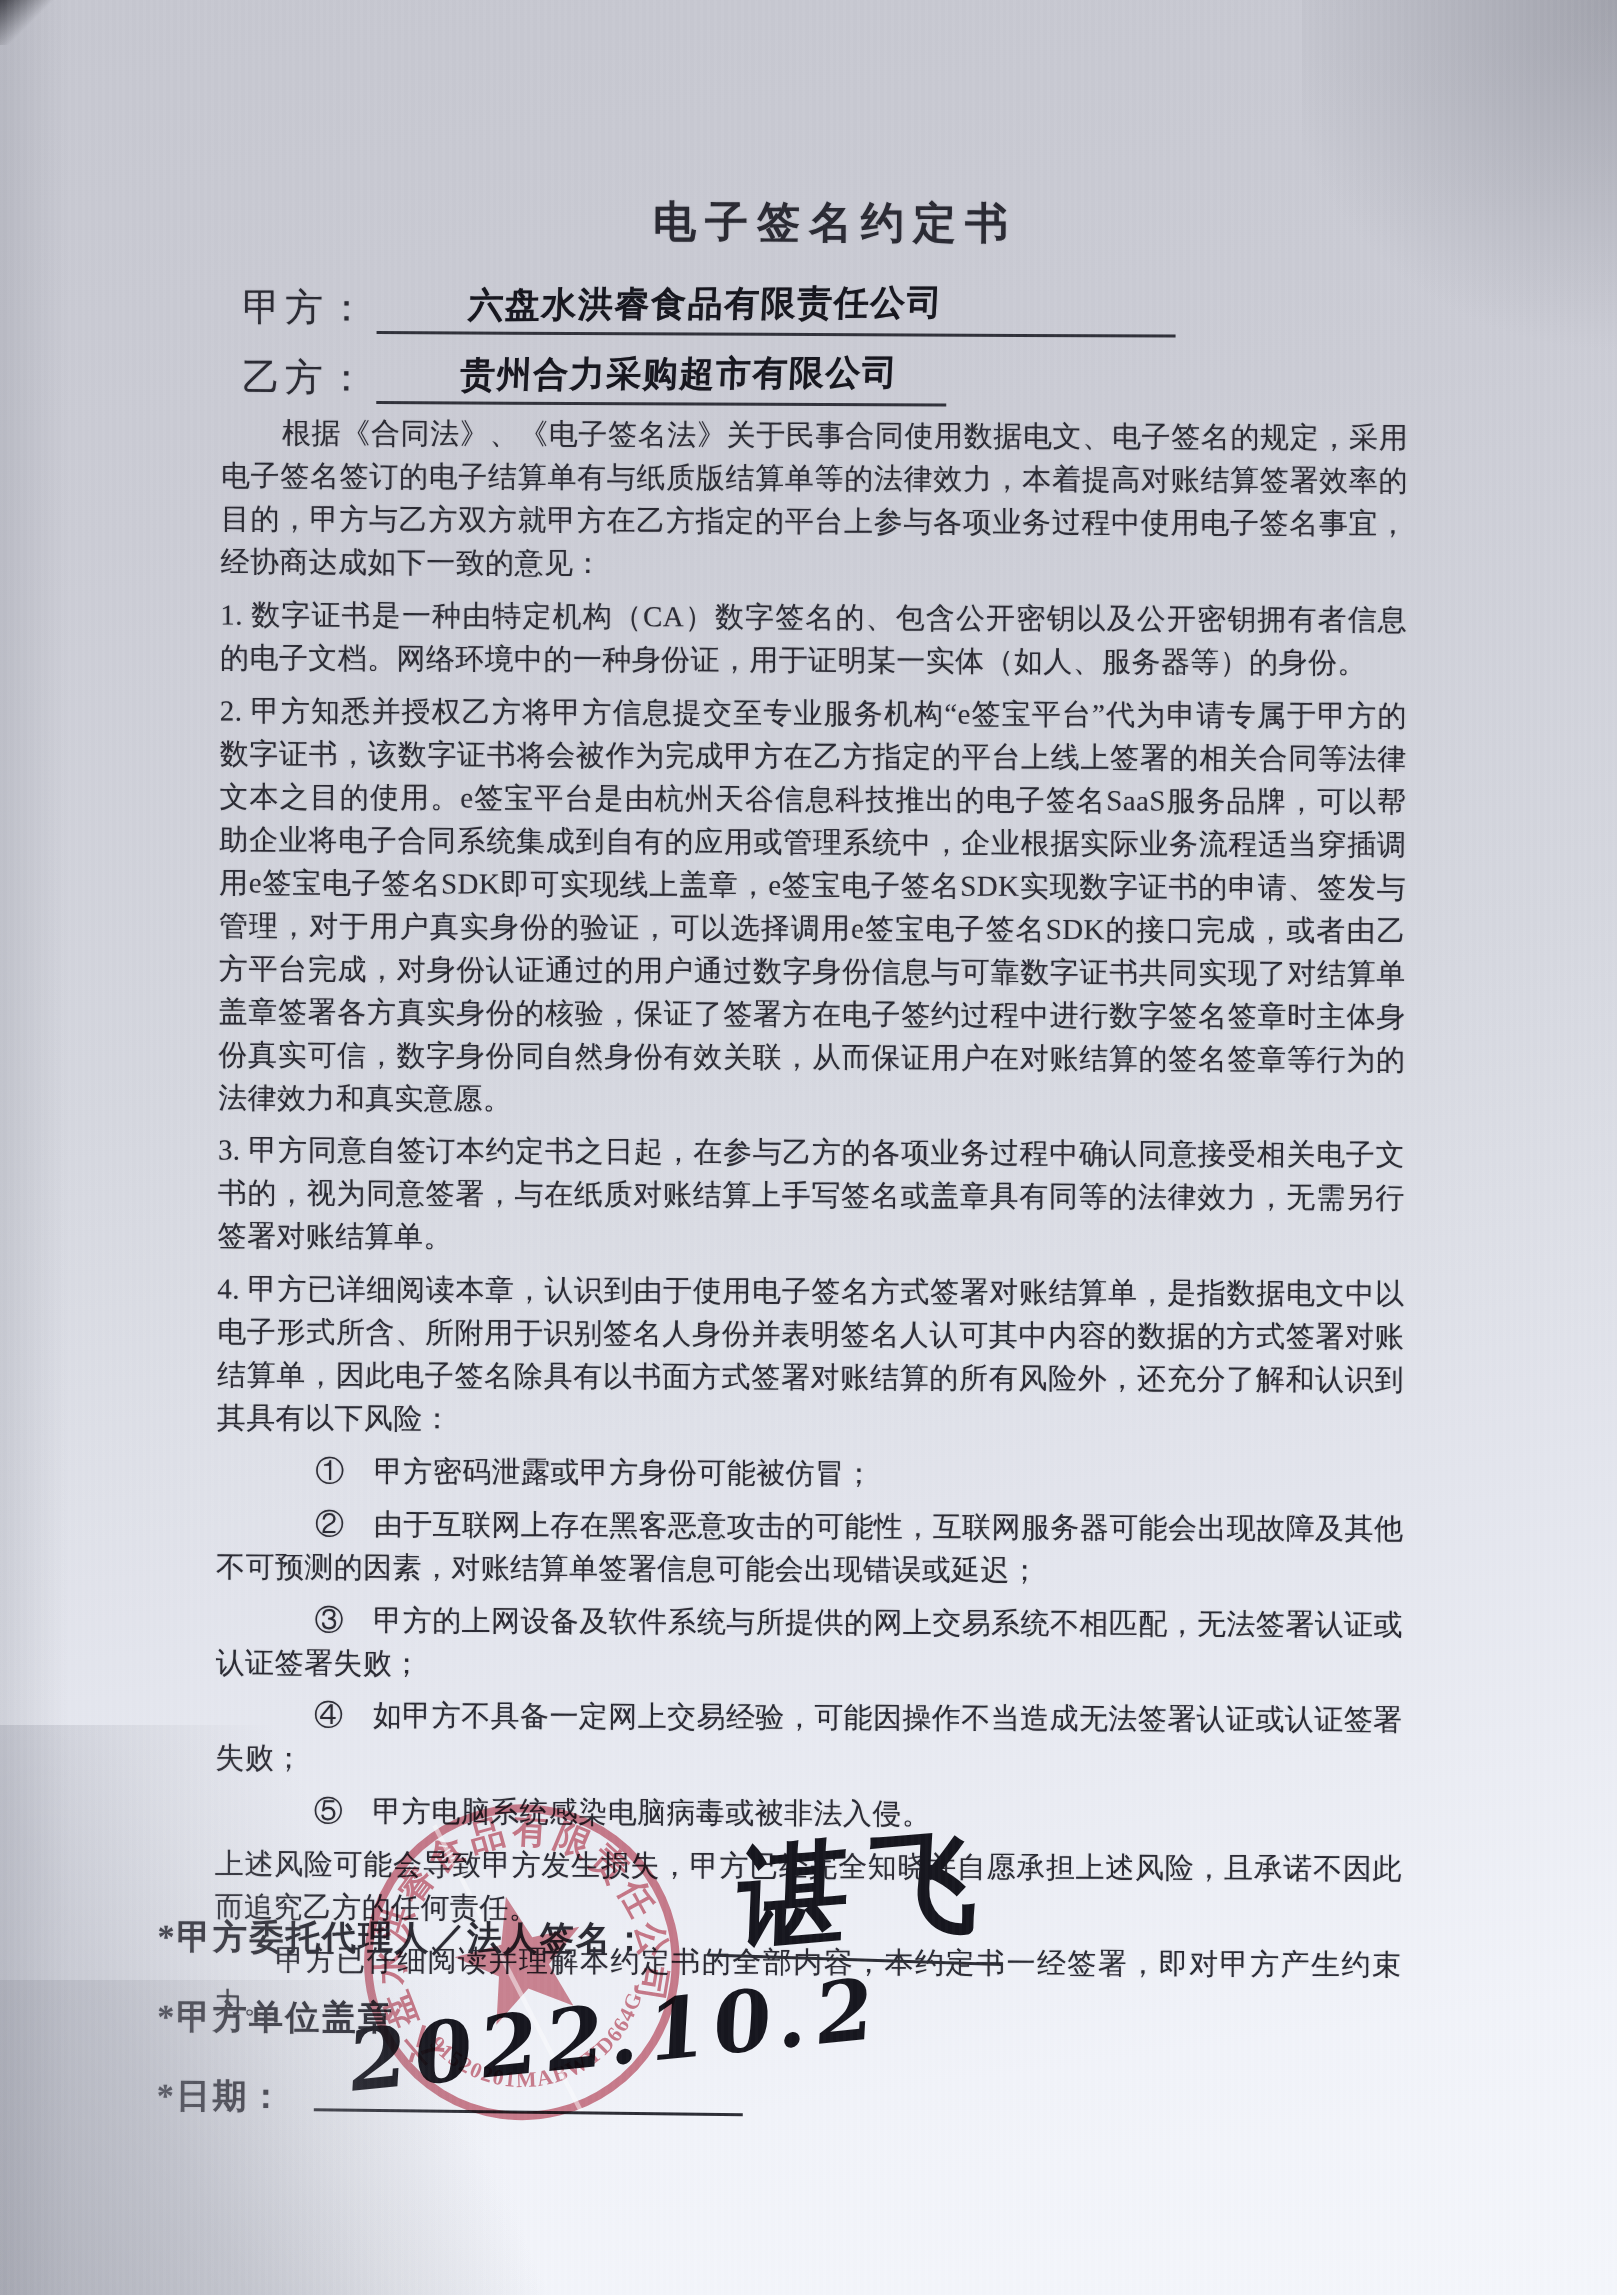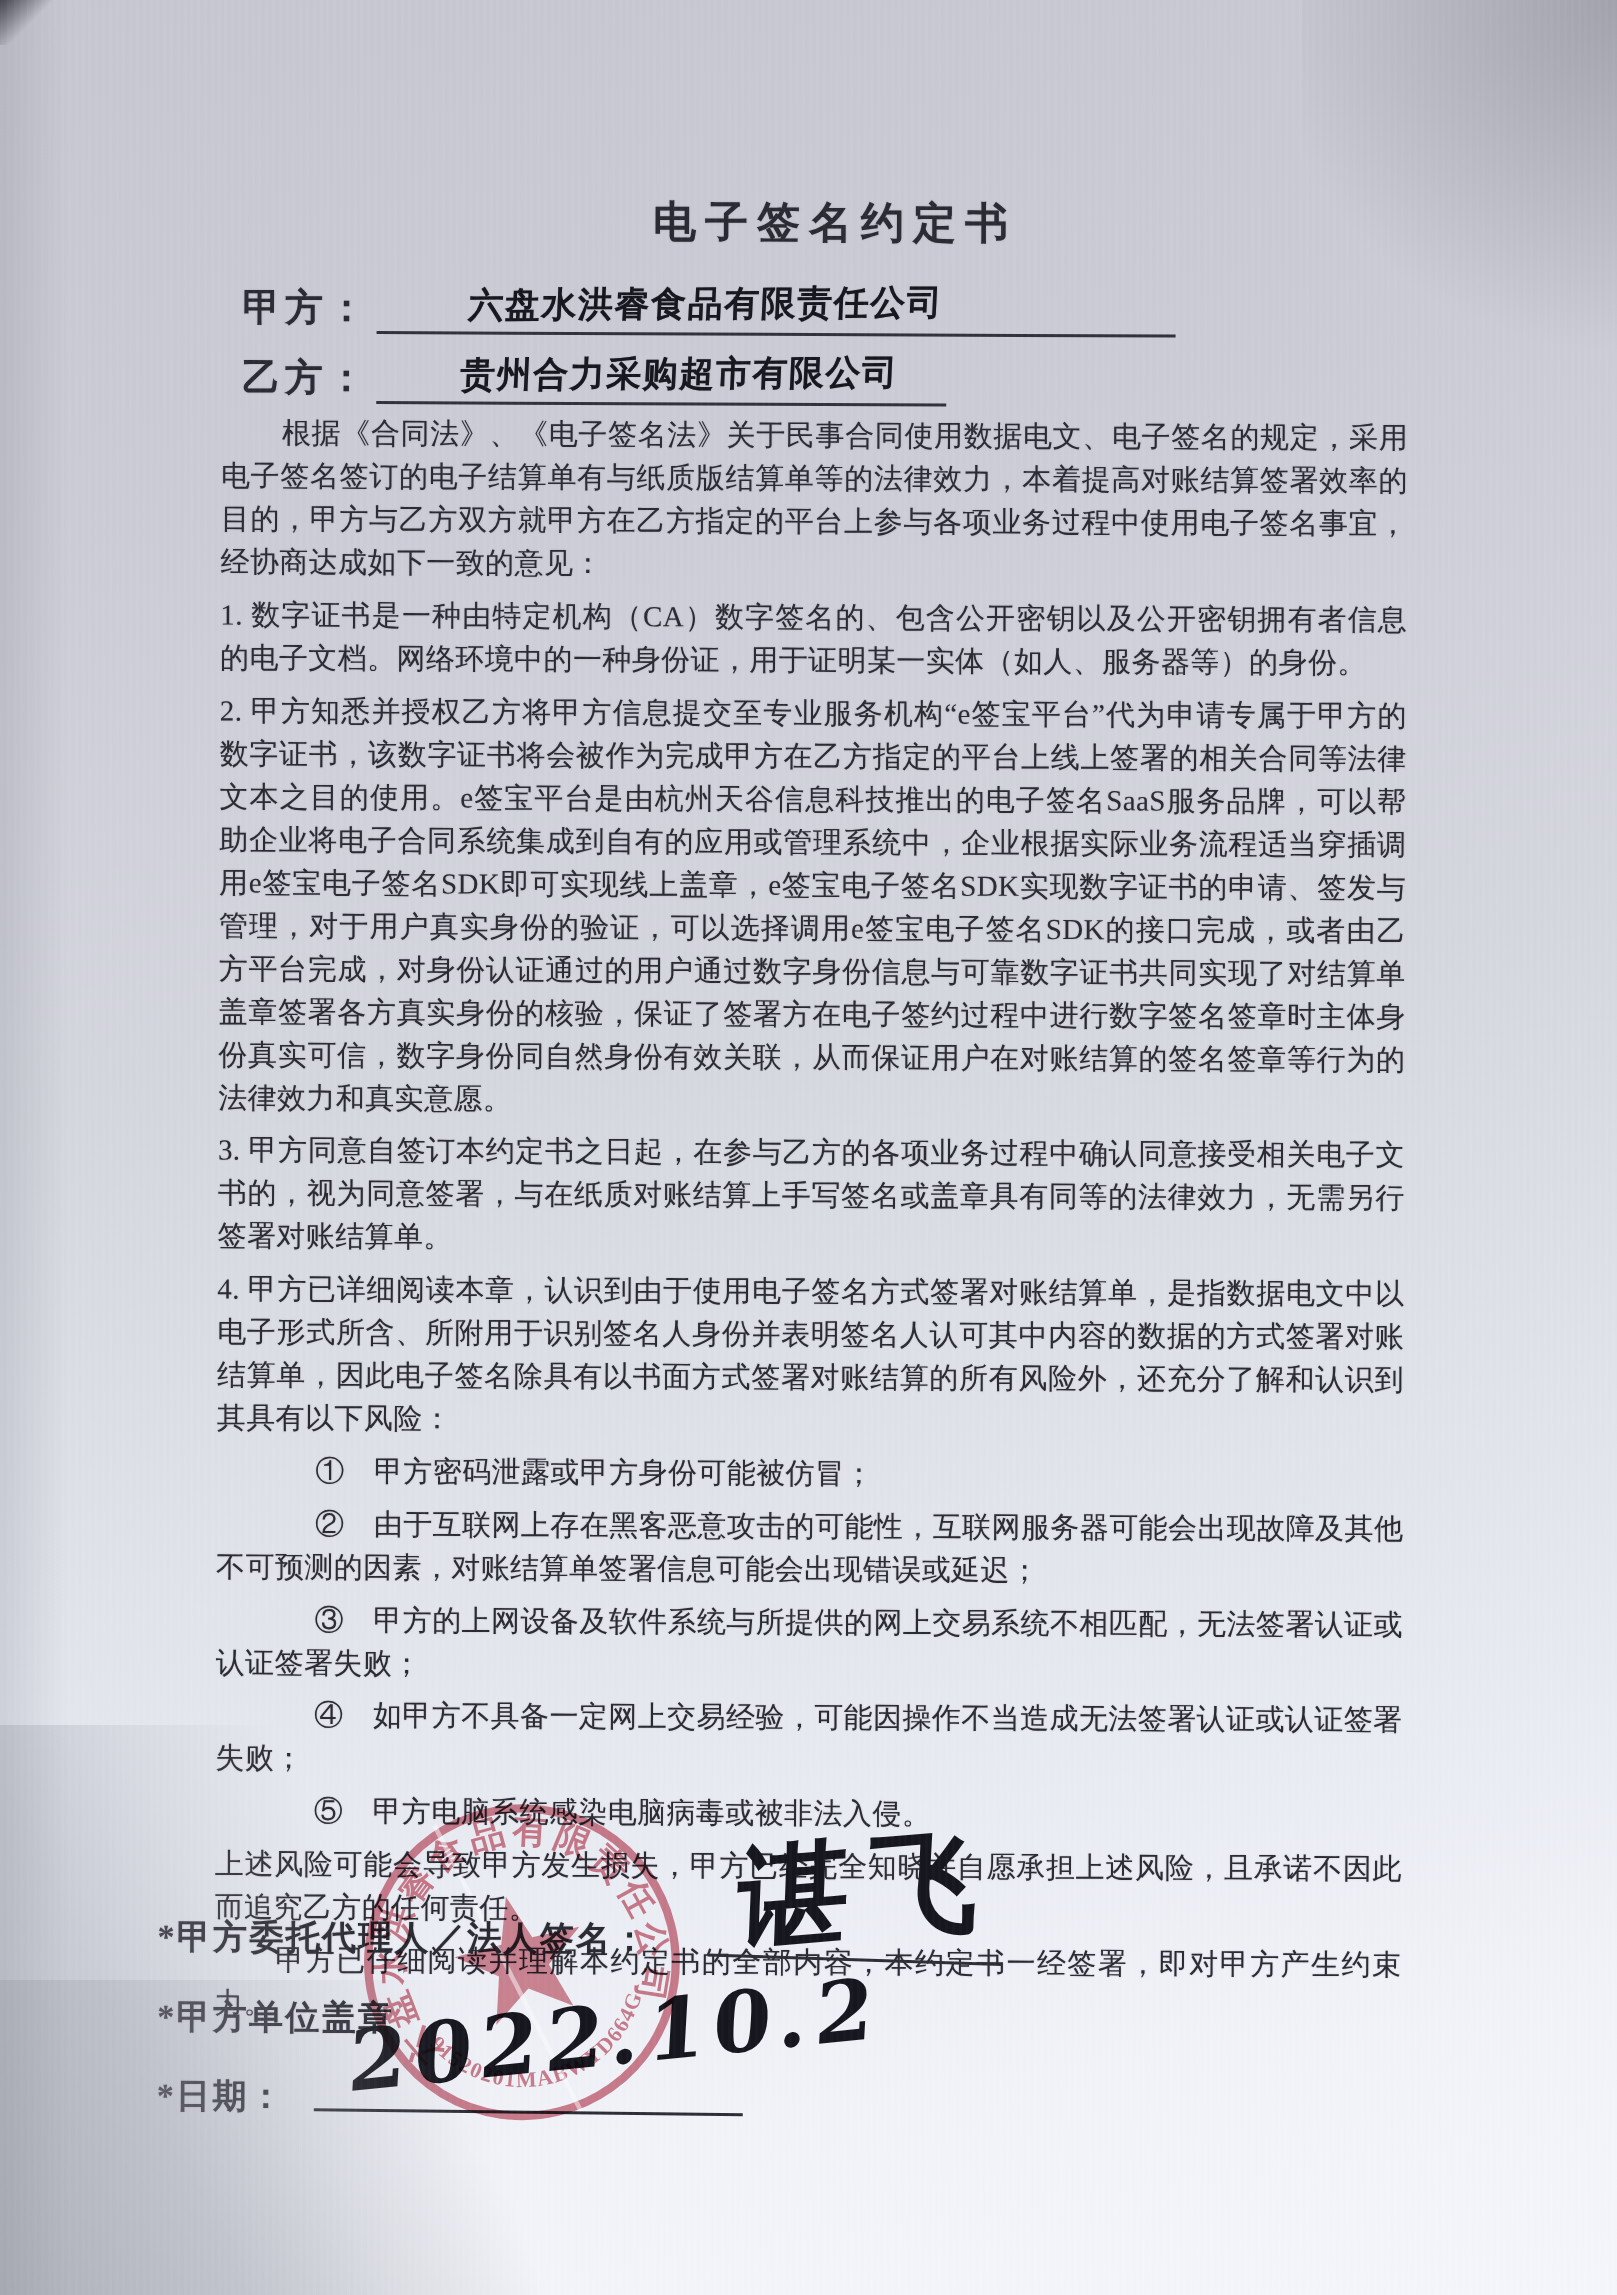--- a/index.html
+++ b/index.html
@@ -27,21 +27,21 @@
 
   .doc-title{
     position:absolute;top:194px;left:22.5px;width:1617px;text-align:center;
     font-size:43px;font-weight:700;letter-spacing:9px;margin:0;
     text-shadow:0 0 1.5px rgba(42,42,51,.35);
   }
 
   .party-row{position:absolute;left:239px;white-space:nowrap;}
   .party-row.row-a{top:281px;}
   .party-row.row-b{top:351px;}
-  .party-label{font-size:38px;font-weight:700;letter-spacing:4.5px;vertical-align:bottom;
+  .party-label{font-size:38px;font-weight:400;letter-spacing:4.5px;vertical-align:bottom;
     text-shadow:0 0 1.5px rgba(42,42,51,.3);}
   .party-line{display:inline-block;vertical-align:bottom;border-bottom:3px solid #30313a;
     padding-bottom:4.5px;margin-left:6px;}
   .row-a .party-line{width:707px;padding-left:92px;}
   .row-b .party-line{width:486px;padding-left:84px;}
   .party-value{font-size:35px;font-weight:600;letter-spacing:1.5px;color:#1c1c24;
     display:inline-block;transform:skewX(-3deg) rotate(-.6deg);
     text-shadow:0 0 0.8px rgba(28,28,36,.5);}
 
   .body-text{

